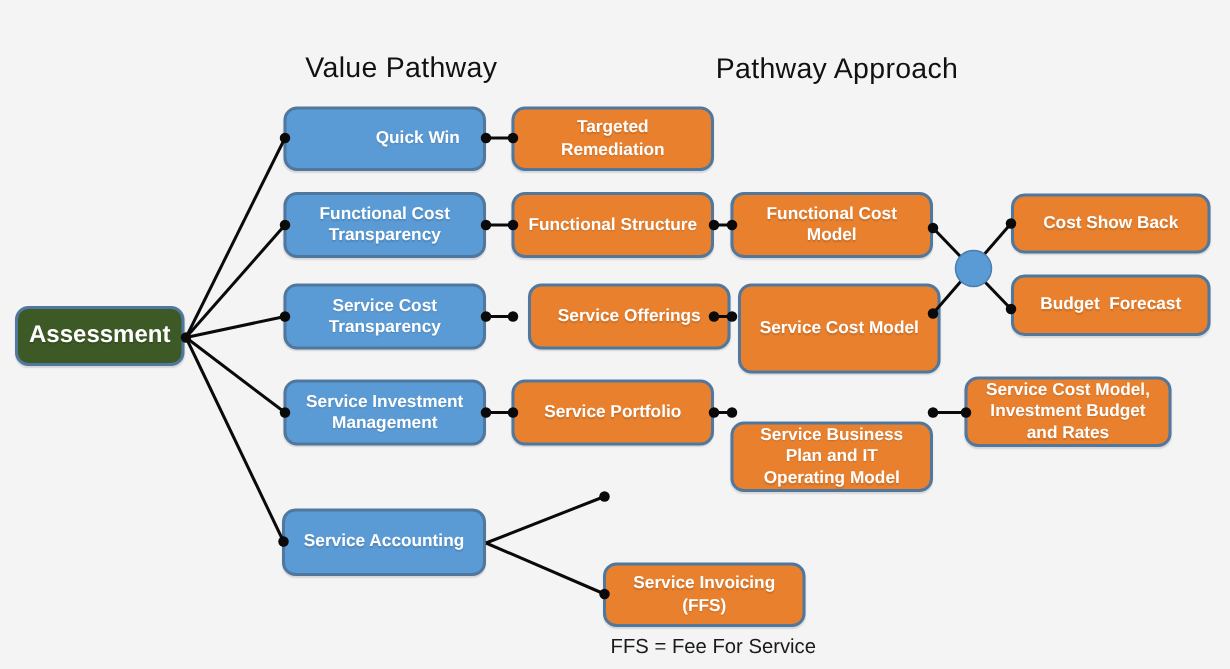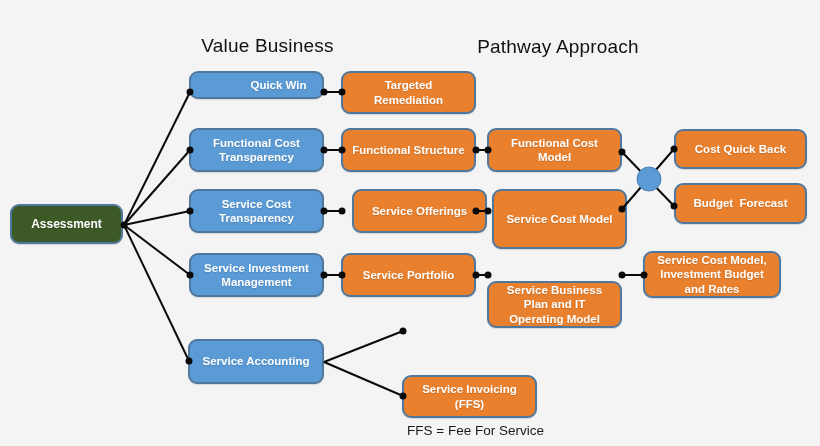--- a/index.html
+++ b/index.html
@@ -31,49 +31,49 @@
     color:#fff;
     font-weight:bold;
     font-size:11.5px;
     line-height:1.22;
     padding:0 3px;
     text-shadow:0 1px 1px rgba(0,0,0,0.15);
   }
   .node.blue{background:var(--blue,#5B9BD5);}
   .node.orange{background:var(--orange,#E8802E);}
   .node.green{background:var(--green,#3D5A26);}
-  .node.green span{font-size:12px;}
+  .node.green span{font-size:16px;}
   #edges{
     position:absolute;left:0;top:0;
     pointer-events:none;
     z-index:3;
   }
   .edge{stroke:var(--line,#0A0A0A);stroke-width:2;}
   .dot{fill:var(--line,#0A0A0A);}
   .hub{fill:var(--blue,#5B9BD5);stroke:#4A7EB0;stroke-width:1;}
   .caption{
     position:absolute;
     font-size:13.5px;
     color:#1a1a1a;
     text-align:right;
   }
 </style>
 </head>
 <body>
 
 <div id="canvas">
 
-  <div class="heading" style="left:195px;top:35px;width:145px;">Value Business</div>
+  <div class="heading" style="left:195px;top:35px;width:145px;">Value Pathway</div>
   <div class="heading" style="left:468px;top:36px;width:180px;">Pathway Approach</div>
 
   <div class="node green" style="left:10px;top:204px;width:113px;height:40px;">
     <span>Assessment</span>
   </div>
 
-  <div class="node blue" style="left:189px;top:71px;width:135px;height:28px;padding-left:44px;">
+  <div class="node blue" style="left:189px;top:71px;width:135px;height:43px;padding-left:44px;">
     <span>Quick Win</span>
   </div>
   <div class="node blue" style="left:189px;top:128px;width:135px;height:44px;">
     <span>Functional Cost
 Transparency</span>
   </div>
   <div class="node blue" style="left:189px;top:189px;width:135px;height:44px;">
     <span>Service Cost
 Transparency</span>
   </div>
@@ -106,21 +106,21 @@
   <div class="node orange" style="left:492px;top:189px;width:135px;height:60px;">
     <span>Service Cost Model</span>
   </div>
   <div class="node orange" style="left:487px;top:251px;width:135px;height:47px;margin-top:30px;">
     <span>Service Business
 Plan and IT
 Operating Model</span>
   </div>
 
   <div class="node orange" style="left:674px;top:129px;width:133px;height:40px;">
-    <span>Cost Quick Back</span>
+    <span>Cost Show Back</span>
   </div>
   <div class="node orange" style="left:674px;top:183px;width:133px;height:41px;">
     <span>Budget  Forecast</span>
   </div>
   <div class="node orange" style="left:643px;top:251px;width:138px;height:47px;">
     <span>Service Cost Model,
 Investment Budget
 and Rates</span>
   </div>
 

